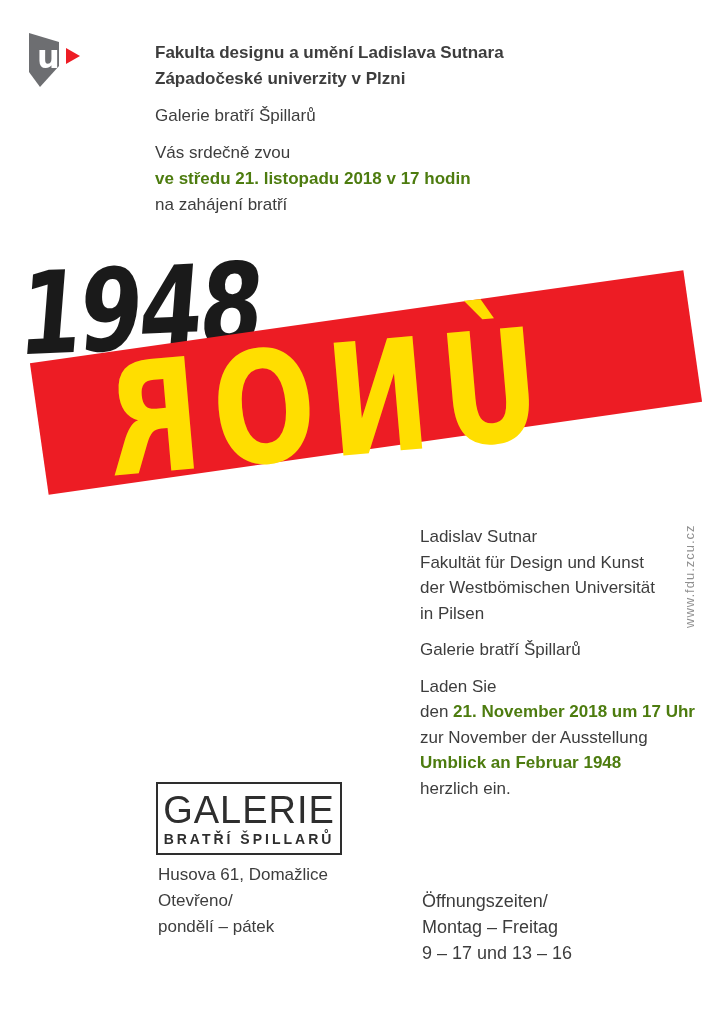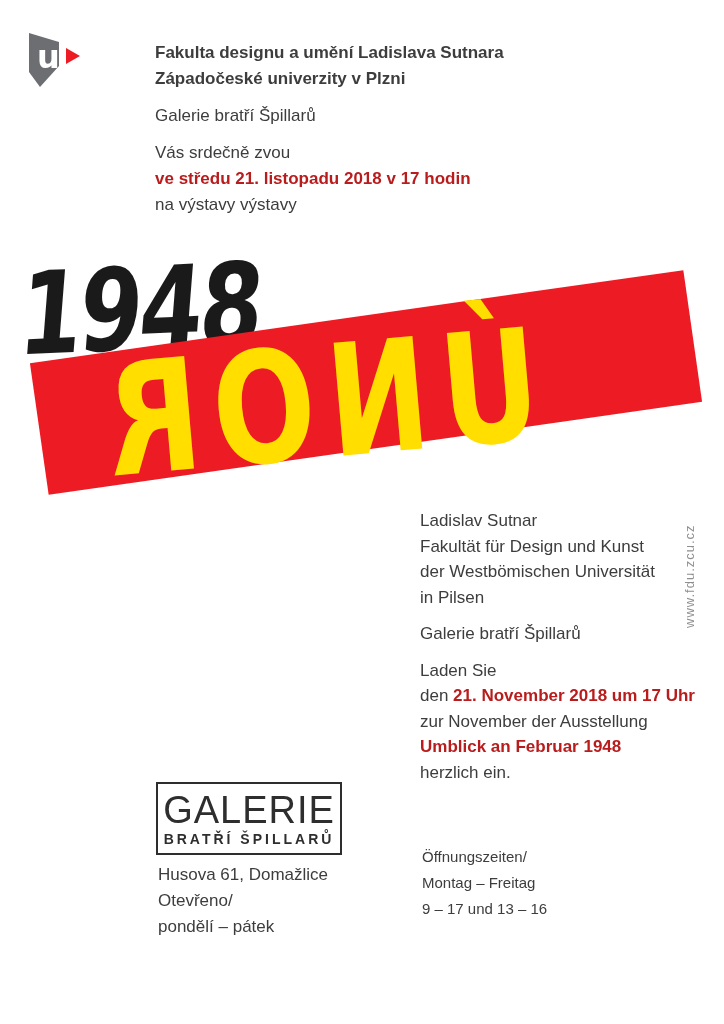--- a/index.html
+++ b/index.html
@@ -20,21 +20,21 @@
     overflow:hidden;
     font-family:"Liberation Sans",sans-serif;
     color:var(--ink);
   }
   
   .logo{position:absolute;left:26px;top:30px;width:58px;height:62px;}
   
   .block-cs{position:absolute;left:155px;top:40px;font-size:17px;line-height:26px;}
   .block-cs .para{margin-top:11px;}
   .block-cs .para:first-child{margin-top:0;font-weight:bold;}
-  .bold{font-weight:700;color:#b91c1c;}
+  .bold{font-weight:700;color:#4d7c0f;}
   
   .year-1948{
     position:absolute;left:24px;top:258px;z-index:1;
     font-family:"DejaVu Sans",sans-serif;
     font-weight:800;font-size:114px;line-height:1;letter-spacing:-4px;
     color:var(--heavy_ink);
     transform:rotate(-2.5deg) skewX(-7deg) scaleX(0.8);
     transform-origin:left top;
     white-space:nowrap;
   }
@@ -53,38 +53,38 @@
   }
   
   .site-vertical{
     position:absolute;left:682px;top:498px;height:130px;
     writing-mode:vertical-rl;transform:rotate(180deg);
     font-size:13px;letter-spacing:1px;color:var(--muted);
   }
   
   .block-de{position:absolute;left:420px;top:508px;font-size:17px;line-height:25.5px;}
   .block-de .para{margin-top:11px;}
-  .block-de .para:first-child{margin-top:0;}
+  .block-de .para:first-child{margin-top:16px;}
   
   .gallery-box{
     position:absolute;left:156px;top:782px;width:186px;height:73px;
     border:2px solid var(--frame);
     display:flex;flex-direction:column;align-items:center;justify-content:center;
     color:var(--frame);
   }
   .gallery-box .g-title{
     font-family:"Liberation Sans",sans-serif;font-weight:300;
     font-size:38px;line-height:38px;letter-spacing:1px;
   }
   .gallery-box .g-sub{
     font-size:14px;letter-spacing:3px;margin-top:2px;font-weight:bold;
   }
   
   .footer-cs{position:absolute;left:158px;top:862px;font-size:17px;line-height:26px;}
-  .footer-de{position:absolute;left:422px;top:844px;font-size:15px;line-height:26px;}
+  .footer-de{position:absolute;left:422px;top:888px;font-size:18px;line-height:26px;}
 </style>
 </head>
 <body>
 
 <div class="poster">
 
   <svg class="logo" viewBox="0 0 58 62">
     <polygon points="3,3 33,12 33,36 14,57 3,42" fill="var(--logo_gray)"></polygon>
     <text x="11" y="38" font-family="DejaVu Sans, sans-serif" font-weight="700" font-size="32" fill="#ffffff">u</text>
     <polygon points="40,18 54,26 40,34" fill="var(--accent_red)"></polygon>
@@ -94,21 +94,21 @@
     <div class="para">
       <div>Fakulta designu a umění Ladislava Sutnara</div>
       <div>Západočeské univerzity v Plzni</div>
     </div>
     <div class="para">
       <div>Galerie bratří Špillarů</div>
     </div>
     <div class="para">
       <div>Vás srdečně zvou</div>
       <div class="bold">ve středu 21. listopadu 2018 v 17 hodin</div>
-      <div>na výstavy výstavy</div>
+      <div>na zahájení bratří</div>
     </div>
   </div>
 
   <div class="year-1948">1948</div>
   <div class="red-band"></div>
   <div class="mirror-title">ÚNOR</div>
 
   <div class="site-vertical">www.fdu.zcu.cz</div>
 
   <div class="block-de">

